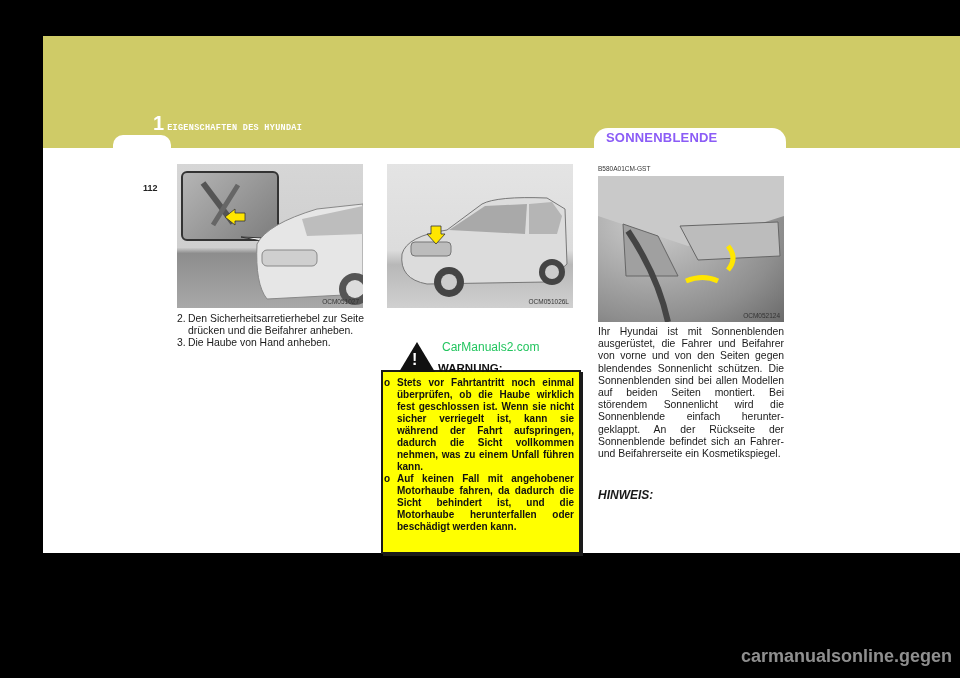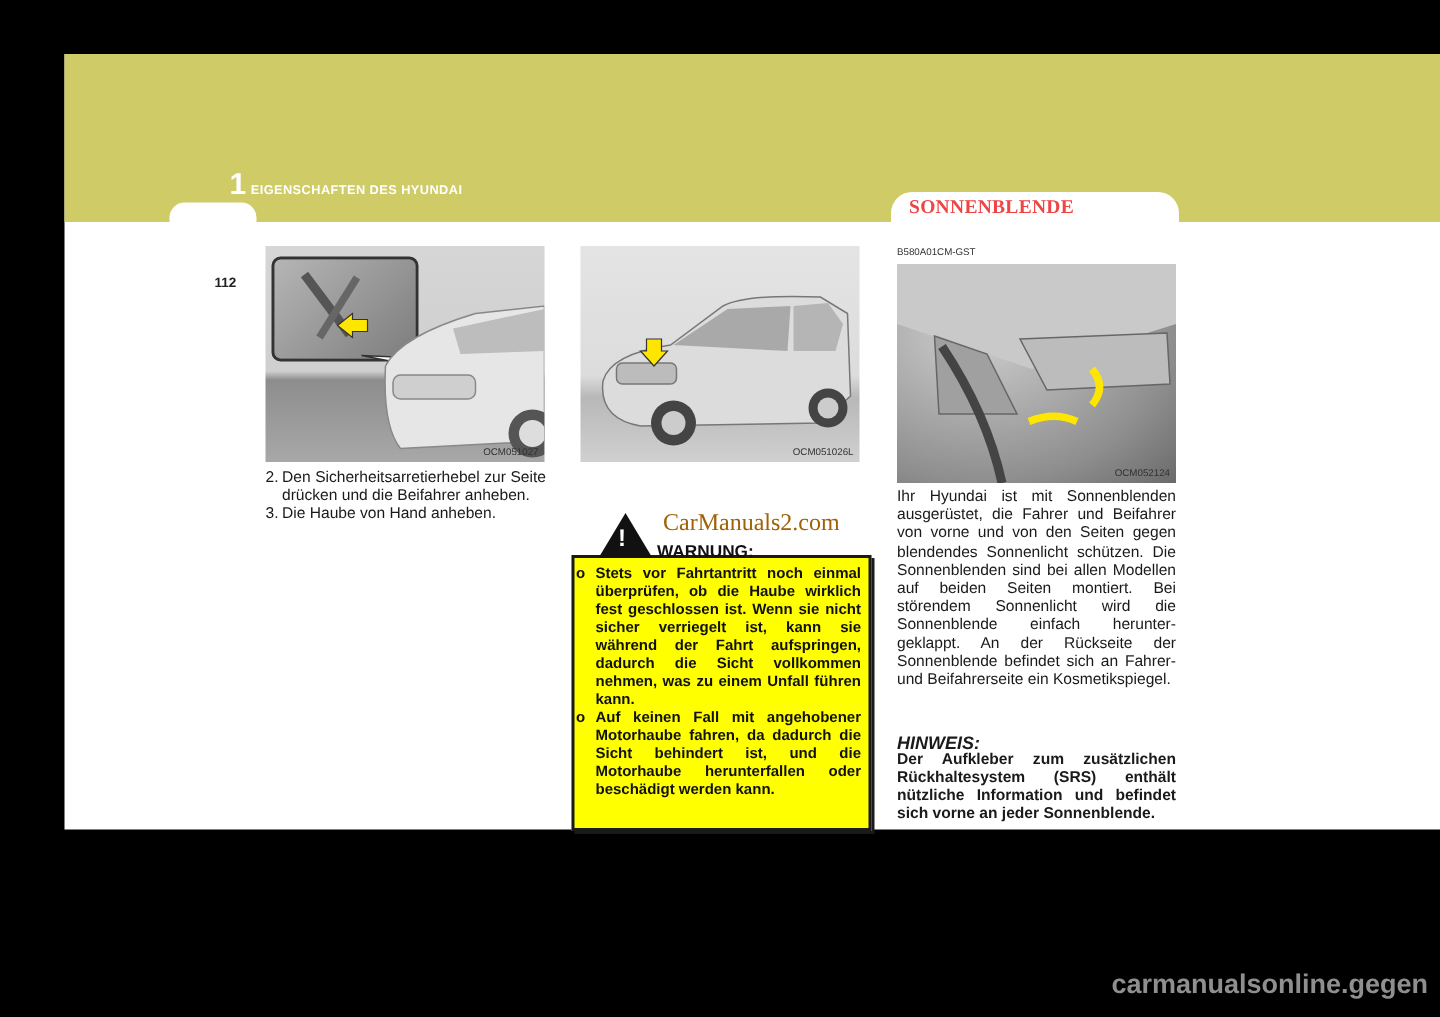--- a/index.html
+++ b/index.html
@@ -2,27 +2,27 @@
 <html><head>
 <meta charset="utf-8">
 <style>
   html, body { margin:0; padding:0; }
   body { width:960px; height:678px; background:#000; position:relative; overflow:hidden;
          font-family:"Liberation Sans", sans-serif; }
   .page { position:absolute; left:43px; top:36px; width:917px; height:517px; background:#fff; }
   .header-band { position:absolute; left:0; top:0; width:917px; height:112px; background:#cfcb67; }
   .chapter { position:absolute; left:110px; top:76px; color:#fff; display:flex; align-items:baseline; }
   .chapter .num { font-size:20px; font-weight:bold; margin-right:3px; }
-  .chapter .title { font-size:8.5px; font-weight:bold; letter-spacing:0.3px; }
+  .chapter .title { font-size:8.5px; font-weight:bold; letter-spacing:0.3px;font-family:Liberation Mono, monospace; }
   .pagetab { position:absolute; left:70px; top:99px; width:58px; height:13px; background:#fff;
              border-radius:10px 10px 0 0; }
   .pagenum { position:absolute; left:100px; top:100px; font-size:9px; font-weight:bold; color:#222;margin-top:47px; }
   .sectab { position:absolute; left:551px; top:92px; width:192px; height:20px; background:#fff;
             border-radius:14px 14px 0 0; }
-  .sectitle { position:absolute; left:563px; top:94px; font-size:13px; font-weight:bold; color:#ef4444; letter-spacing:0.2px;font-family:Liberation Serif, serif; }
+  .sectitle { position:absolute; left:563px; top:94px; font-size:13px; font-weight:bold; color:#8b5cf6; letter-spacing:0.2px; }
 
   .img { position:absolute; overflow:hidden; }
   .img1 { left:134px; top:128px; width:186px; height:144px;
           background:linear-gradient(#d6d6d6 0%, #cfcfcf 58%, #8d8d8d 62%, #a8a8a8 100%); }
   .img2 { left:344px; top:128px; width:186px; height:144px;
           background:linear-gradient(#e4e4e4 0%, #dcdcdc 60%, #b8b8b8 70%, #d0d0d0 100%); }
   .img3 { left:555px; top:140px; width:186px; height:146px;
           background:radial-gradient(ellipse at 30% 30%, #cfcfcf, #8e8e8e 70%, #6a6a6a); }
   .imgcode { position:absolute; right:4px; bottom:3px; font-size:6.5px; color:#333; }
 
@@ -45,21 +45,21 @@
                font-weight:bold; color:#111; text-align:justify; }
   .warn-body .li { display:flex; }
   .warn-body .b { width:13px; flex:none; }
 
   .code-s { position:absolute; left:555px; top:129px; font-size:6.5px; color:#333; }
   .body3 { left:555px; top:290px; width:186px; font-size:10.4px; line-height:12.2px; }
   .hinweis-h { position:absolute; left:555px; top:452px; font-size:12px; font-weight:bold; color:#1a1a1a;font-style:italic; }
   .hinweis-b { position:absolute; left:555px; top:465px; width:186px; font-size:10.4px; line-height:12px;
                font-weight:bold; color:#1a1a1a; text-align:justify; }
 
-  .wm1 { position:absolute; left:442px; top:340px; font-size:16px; color:#a16207;font-family:Liberation Serif, serif; }
+  .wm1 { position:absolute; left:442px; top:340px; font-size:12px; color:#22c55e; }
   .wm2 { position:absolute; left:741px; top:646px; font-size:18px; color:#8f8f8f; font-weight:bold; }
 </style>
 </head>
 <body>
 
 <div class="page">
   <div class="header-band"></div>
   <div class="chapter">
     <span class="num">1</span>
     <span class="title">EIGENSCHAFTEN DES HYUNDAI</span>
@@ -142,17 +142,16 @@
       <g>
         <path d="M130 70 Q140 82 130 94" stroke="#ffe600" stroke-width="5" fill="none"></path>
         <path d="M88 105 Q105 98 120 105" stroke="#ffe600" stroke-width="5" fill="none"></path>
       </g>
     </svg>
     <span class="imgcode">OCM052124</span>
   </div>
 
   <div class="text body3">Ihr Hyundai ist mit Sonnenblenden ausgerüstet, die Fahrer und Beifahrer von vorne und von den Seiten gegen blendendes Sonnenlicht schützen. Die Sonnenblenden sind bei allen Modellen auf beiden Seiten montiert. Bei störendem Sonnenlicht wird die Sonnenblende einfach herunter-geklappt. An der Rückseite der Sonnenblende befindet sich an Fahrer-und Beifahrerseite ein Kosmetikspiegel.</div>
   <div class="hinweis-h">HINWEIS:</div>
-  <div class="hinweis-b">Der Aufkleber zum zusätzlichen Rückhaltesystem (SRS) enthält nützliche Information und befindet sich vorne an jeder Sonnenblende.</div>
 </div>
 
 <div class="wm1">CarManuals2.com</div>
 <div class="wm2">carmanualsonline.gegen</div>
 
 </body></html>

